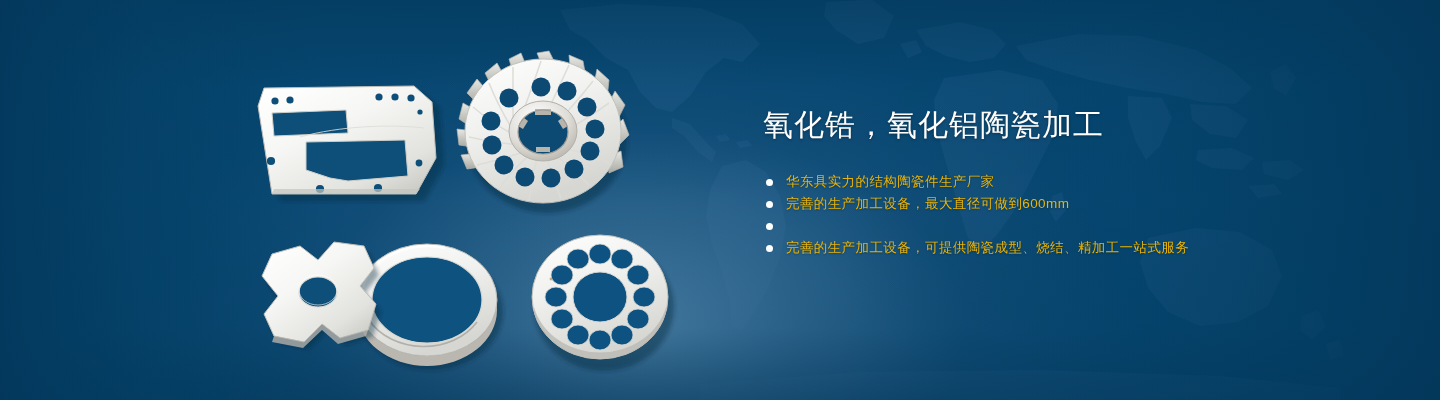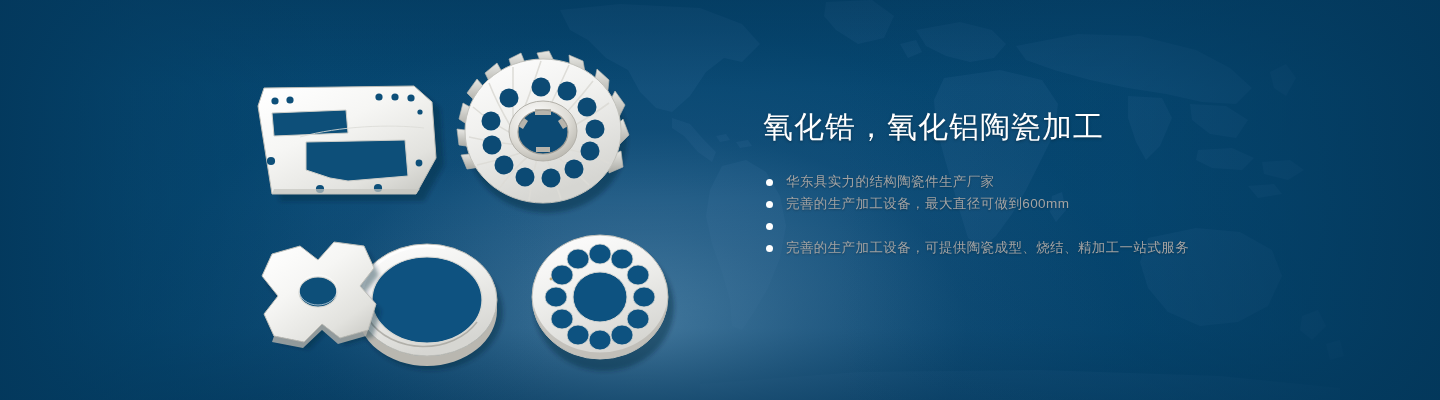--- a/index.html
+++ b/index.html
@@ -75,20 +75,21 @@
     width:620px;
   }
   .headline {
     font-size:30px;
     line-height:38px;
     letter-spacing:1px;
     color:#ffffff;
     font-weight:400;
     text-shadow:0 1px 3px rgba(0,0,0,0.35);
     white-space:nowrap;
+    font-family:Liberation Mono, monospace;
   }
   .bullet-list {
     margin-top:25px;
     list-style:none;
   }
   .bullet-item {
     display:flex;
     align-items:center;
     height:22px;
     margin-bottom:0px;
@@ -97,21 +98,21 @@
     width:7px; height:7px;
     border-radius:50%;
     background:#ffffff;
     flex:0 0 auto;
     margin-right:13px;
     margin-left:3px;
   }
   .bullet-text {
     font-size:13.5px;
     line-height:22px;
-    color:#a3a3a3;
+    color:#eab308;
     letter-spacing:0.4px;
     white-space:nowrap;
     text-shadow:0 1px 2px rgba(0,0,0,0.28);
   }
 </style>
 </head>
 <body>
 
 <div class="banner">
 

